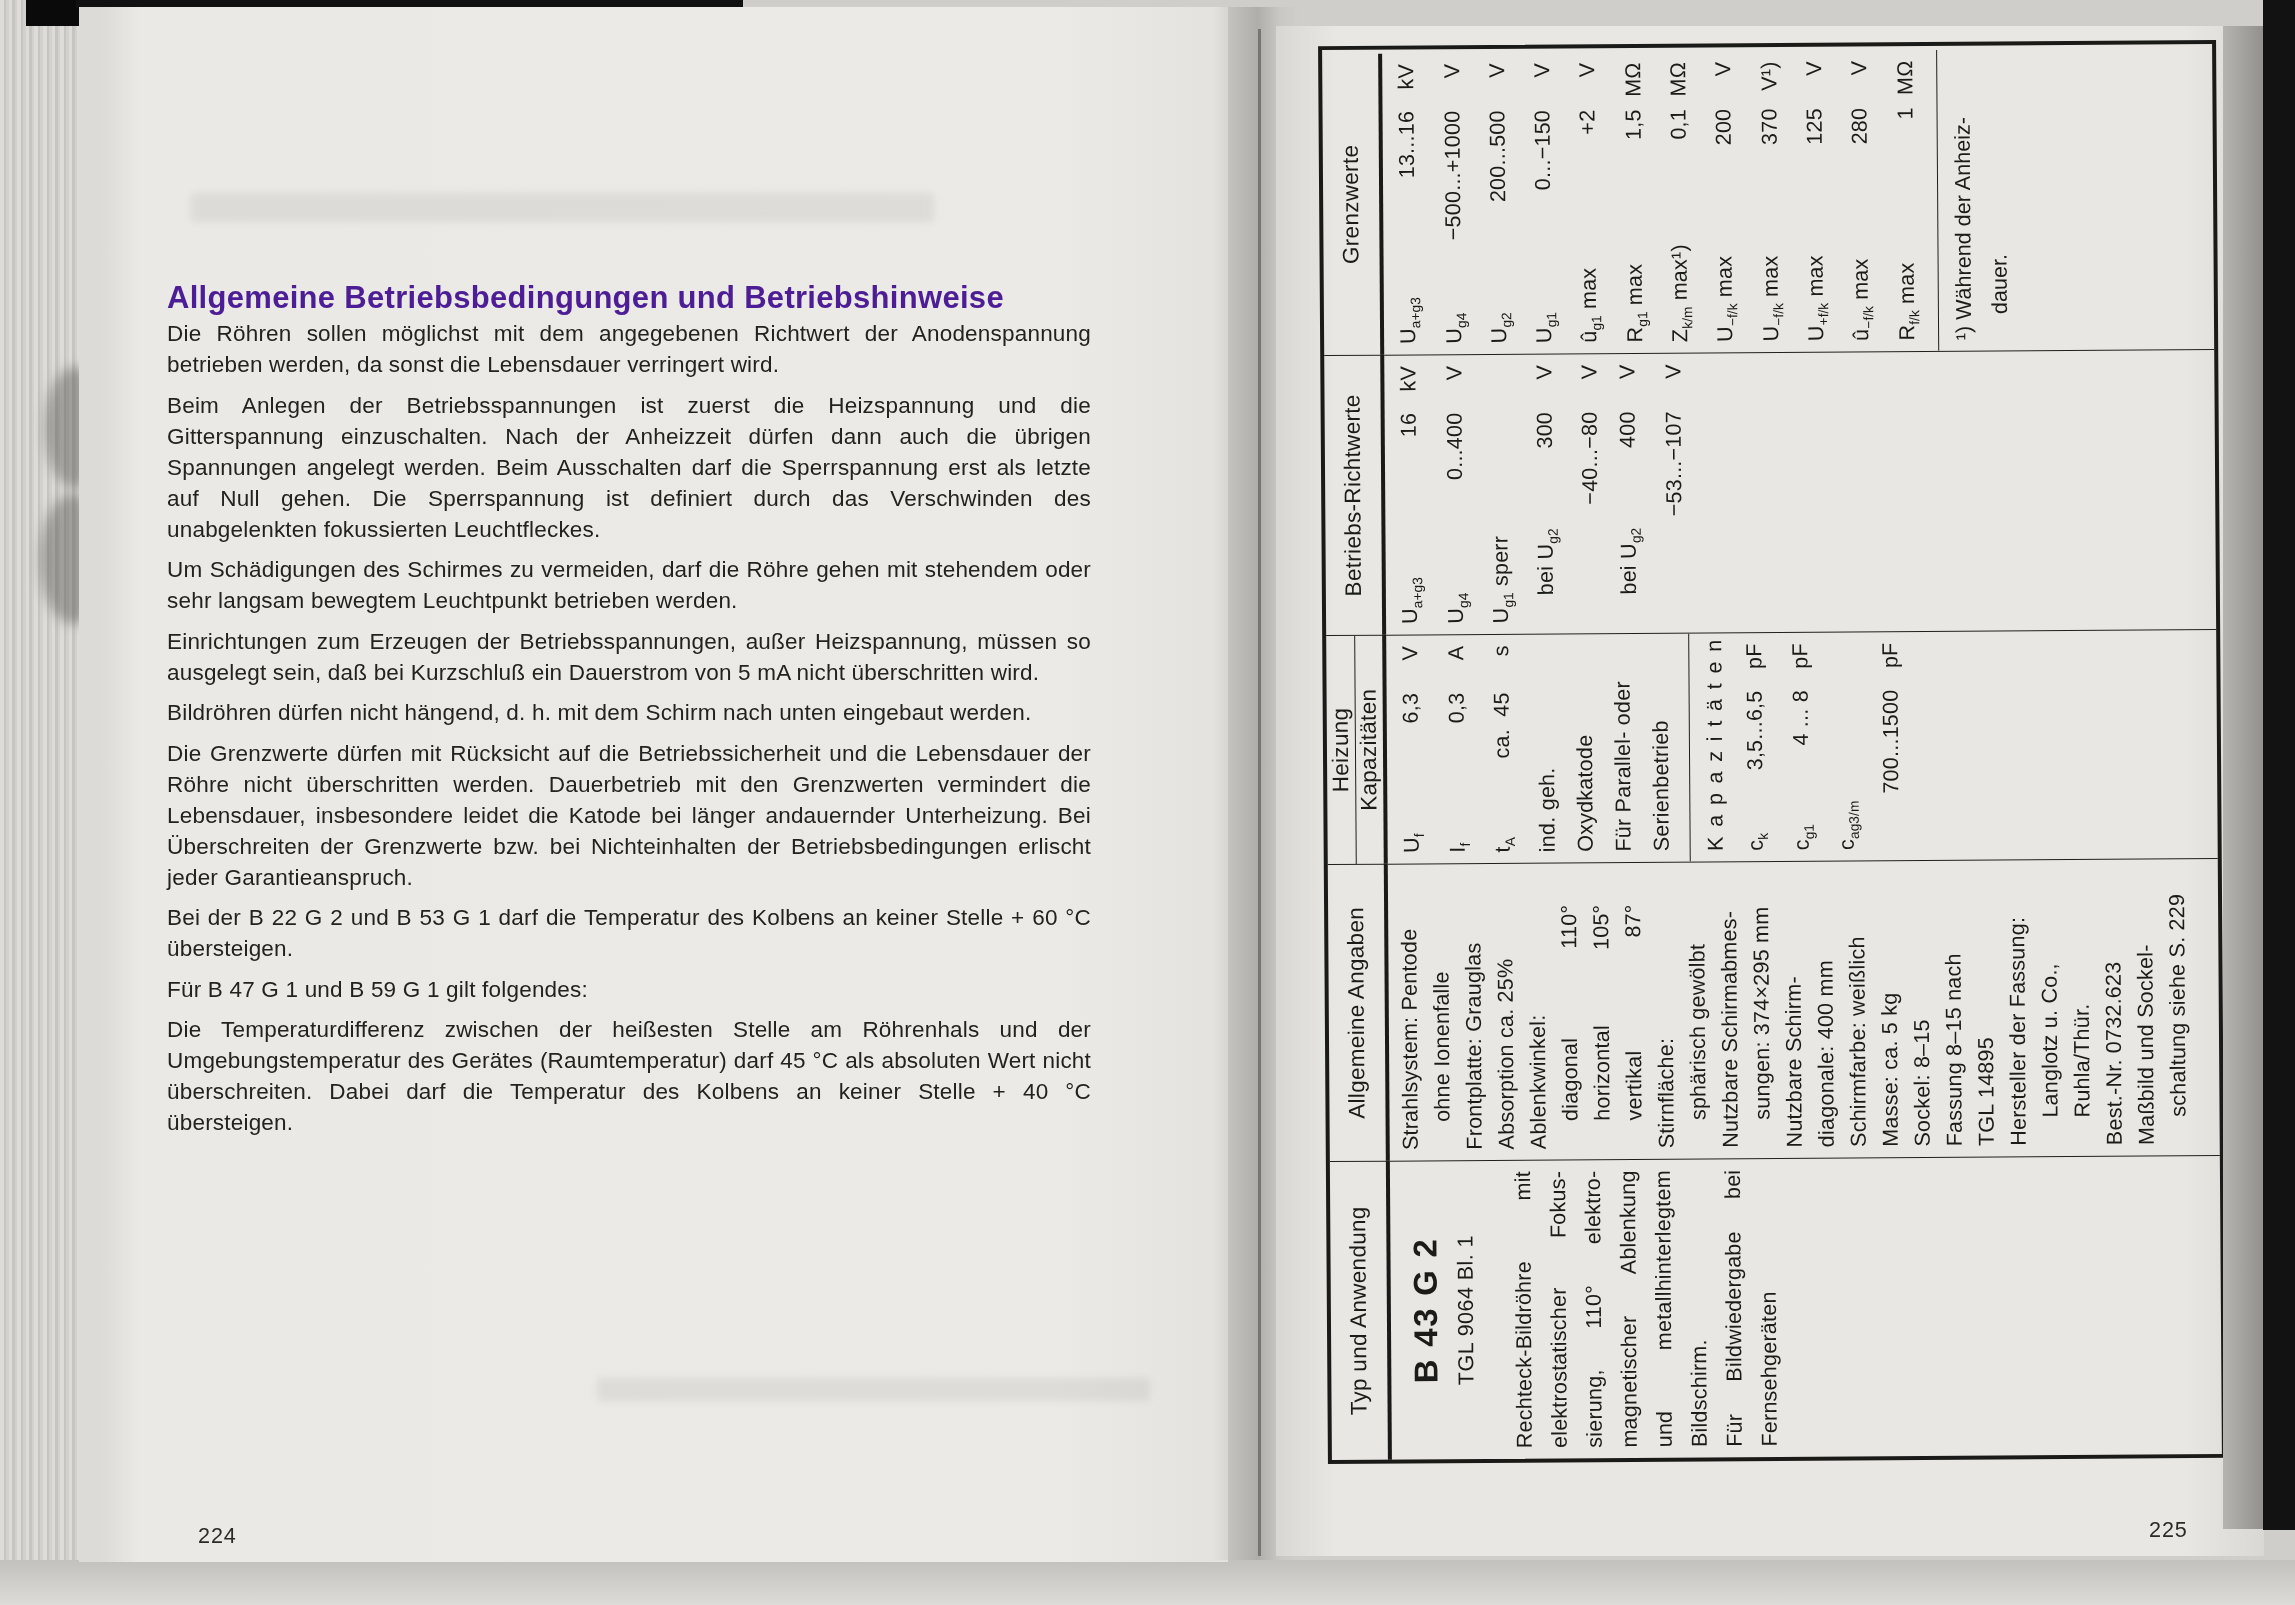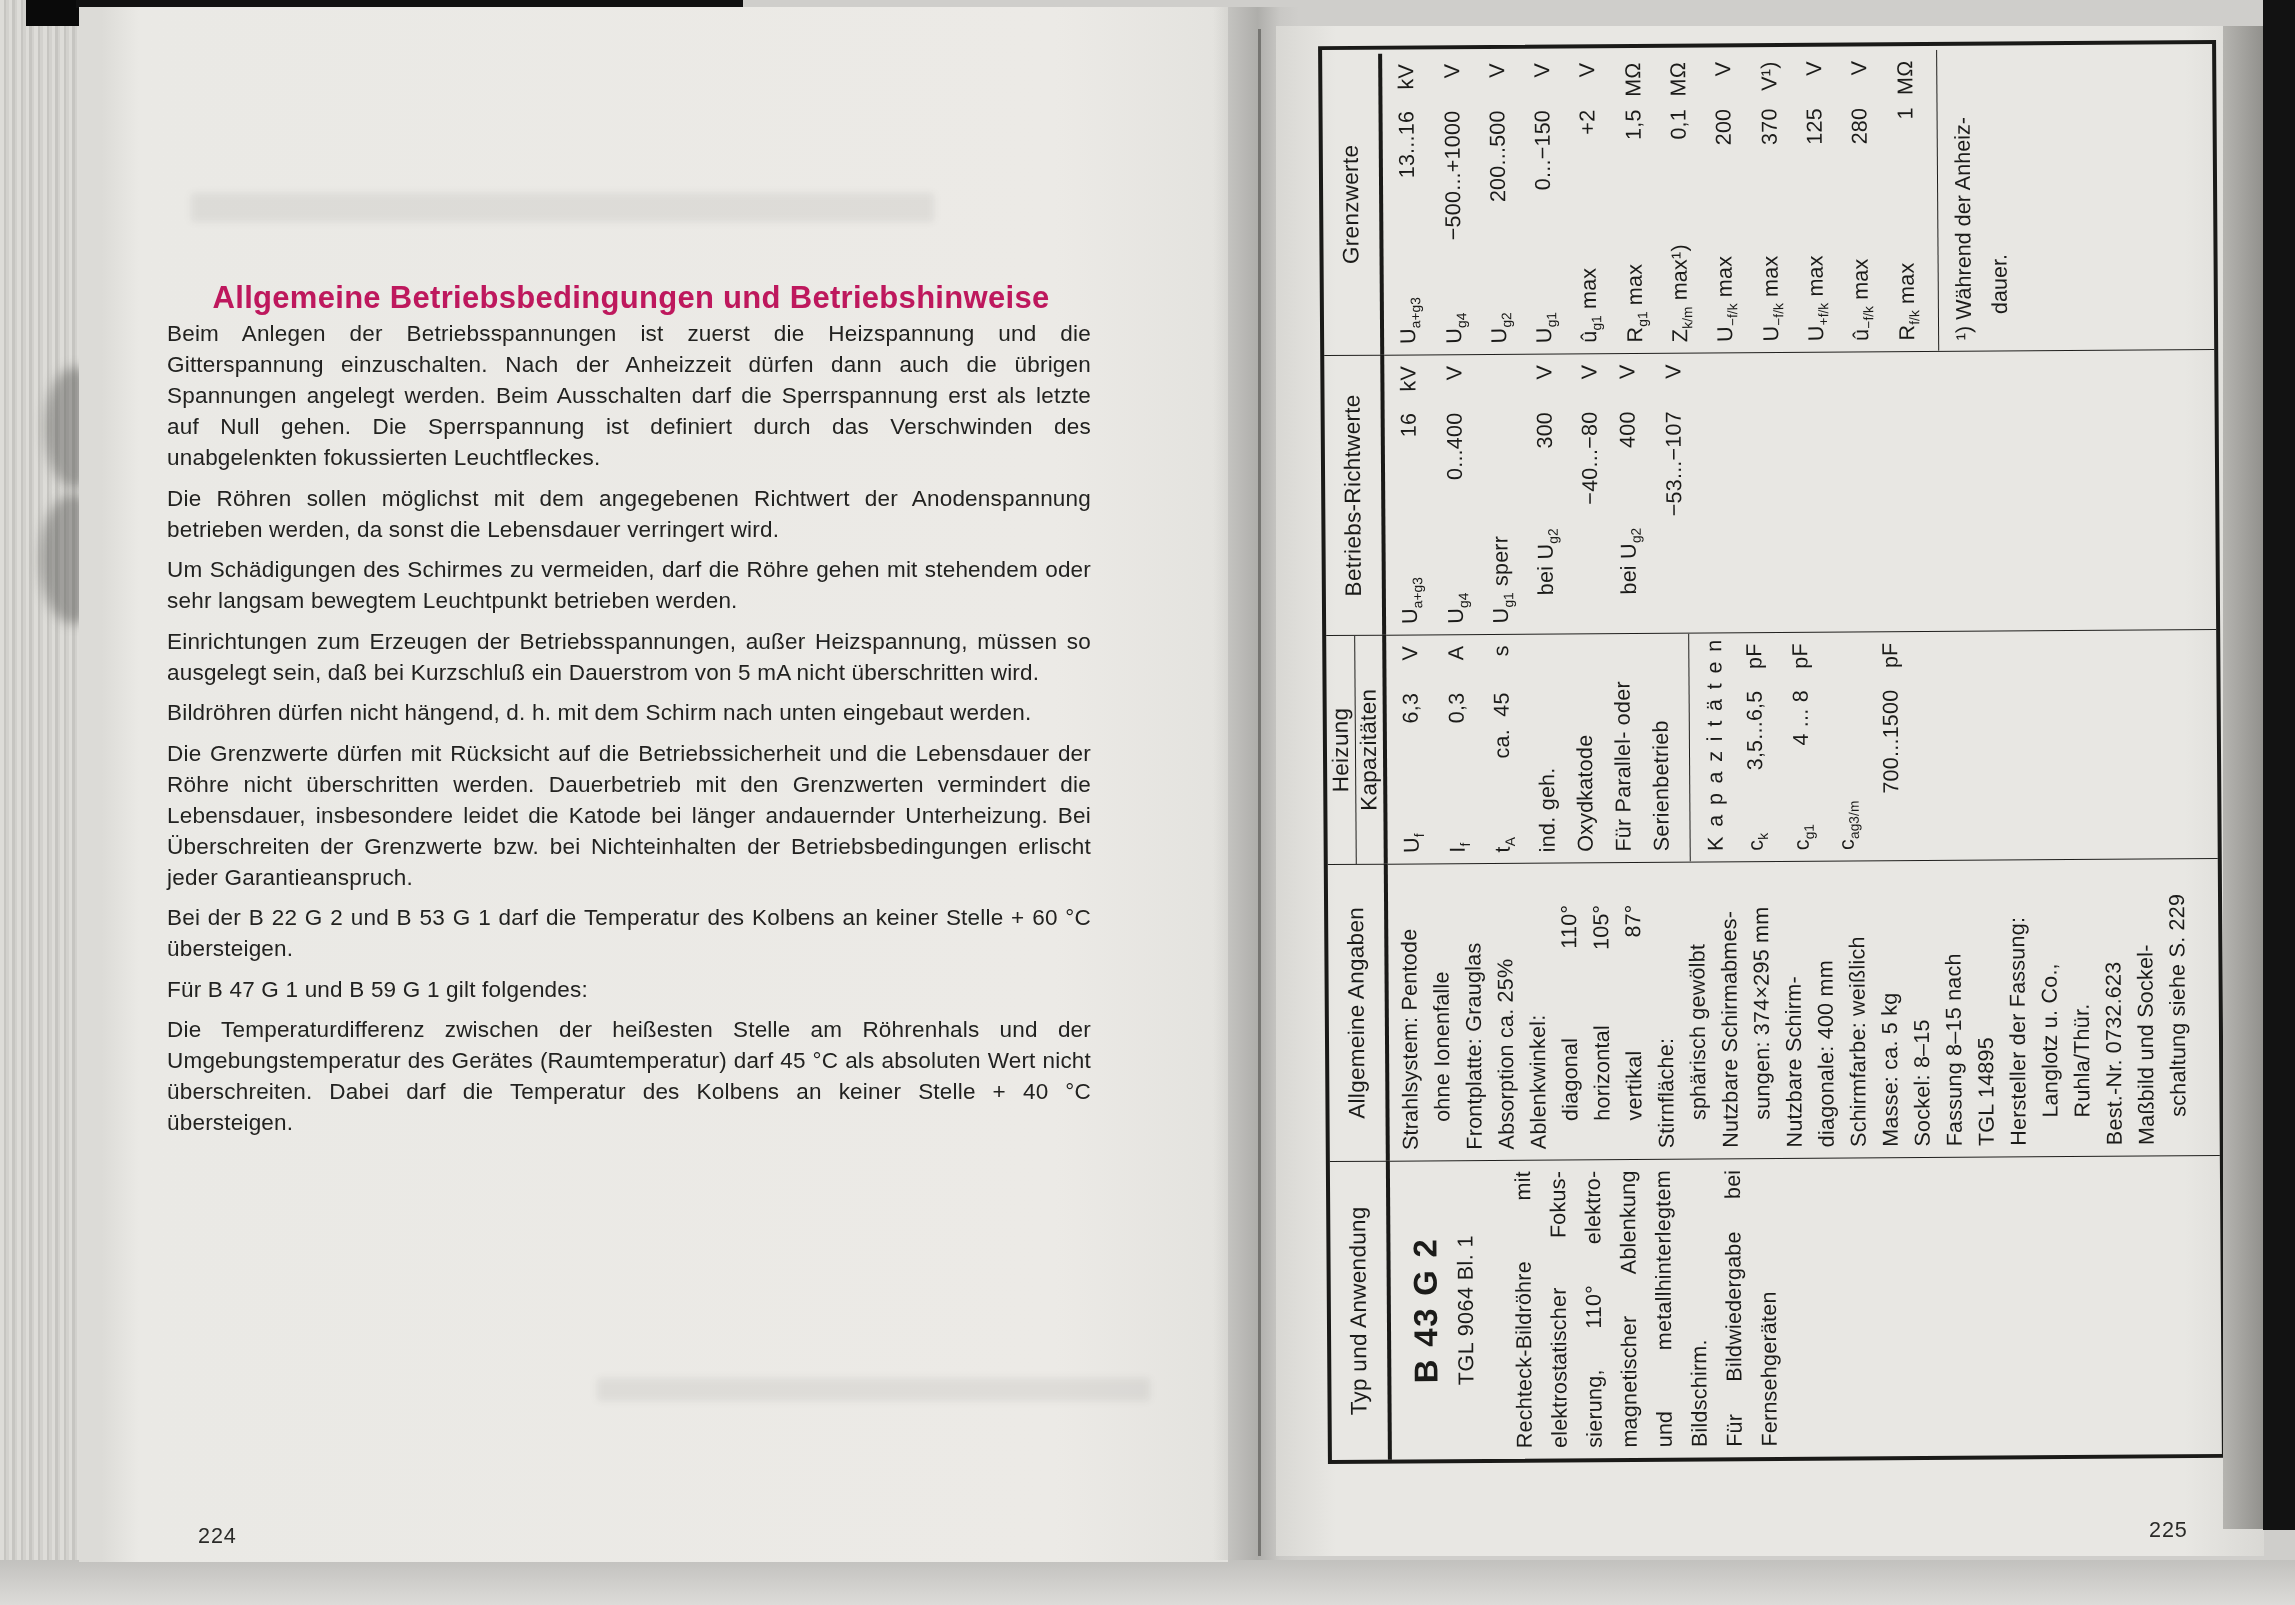--- a/index.html
+++ b/index.html
@@ -27,21 +27,21 @@
   .page-left{left:79px;top:7px;width:1149px;height:1555px;
     background:linear-gradient(90deg,#dcdbd7 0 22.5px,#eae9e5 60px,#eceae6 85%,#e3e2de);}
   .page-right{left:1276px;top:26px;width:988px;height:1530px;
     background:linear-gradient(90deg,#d8d7d3,#e8e7e3 60px,#e8e7e3 92%,#d9d8d4);}
   .gutter{position:absolute;left:1213px;top:7px;width:86px;height:1553px;
     background:linear-gradient(90deg,rgba(90,90,86,0) 0,rgba(90,90,86,.28) 52%,rgba(90,90,86,.05) 78%,rgba(90,90,86,0));}
   .crease{position:absolute;left:1258px;top:29px;width:2.6px;height:1527px;background:rgba(70,70,66,.55);}
   .ghost{position:absolute;filter:blur(3.5px);background:rgba(40,40,38,.07);border-radius:3.5px;}
   
   .lp-title{position:absolute;left:167px;top:259px;width:928px;
-    font-size:31px;font-weight:bold;letter-spacing:0.3px;color:#be185d;text-align:center;}
+    font-size:31px;font-weight:bold;letter-spacing:0.3px;color:#4c1d95;}
   .lp-body{position:absolute;left:167px;top:318px;width:924px;
     font-size:22.5px;line-height:31px;text-align:justify;letter-spacing:0.2px;color:#222220;}
   .lp-body p{margin:0 0 9.5px 0;}
   .pagenum{position:absolute;font-size:21.6px;letter-spacing:0.9px;color:#2a2a28;margin-left:21px;}
   .pn-left{left:177px;top:1523px;}
   .pn-right{left:2128px;top:1517px;}
   
   .tbl-pos{position:absolute;left:1323px;top:43px;width:898px;height:1418px;transform:rotate(-0.4deg);}
   .tbl{width:1418px;height:898px;transform-origin:0 0;transform:translateY(1418px) rotate(-90deg);
     border:4.3px solid #1a1a18;box-sizing:border-box;
@@ -82,22 +82,22 @@
 <div class="bottom-strip"></div>
 <div class="black-top-a"></div>
 <div class="black-top-b"></div>
 
 <div class="page page-left">
   <div class="ghost" style="position:absolute;left:112px;top:186px;width:743px;height:29px;"></div>
   <div class="ghost" style="position:absolute;left:518px;top:1371px;width:553px;height:22.5px;"></div>
 </div>
 <h1 class="lp-title">Allgemeine Betriebsbedingungen und Betriebshinweise</h1>
 <div class="lp-body" id="lp-body">
+    <p>Die Röhren sollen möglichst mit dem angegebenen Richtwert der Anodenspannung betrieben werden, da sonst die Lebensdauer verringert wird.</p>
     <p>Beim Anlegen der Betriebsspannungen ist zuerst die Heizspannung und die Gitterspannung einzuschalten. Nach der Anheizzeit dürfen dann auch die übrigen Spannungen angelegt werden. Beim Ausschalten darf die Sperrspannung erst als letzte auf Null gehen. Die Sperrspannung ist definiert durch das Verschwinden des unabgelenkten fokussierten Leuchtfleckes.</p>
-    <p>Die Röhren sollen möglichst mit dem angegebenen Richtwert der Anodenspannung betrieben werden, da sonst die Lebensdauer verringert wird.</p>
     <p>Um Schädigungen des Schirmes zu vermeiden, darf die Röhre gehen mit stehendem oder sehr langsam bewegtem Leuchtpunkt betrieben werden.</p>
     <p>Einrichtungen zum Erzeugen der Betriebsspannungen, außer Heizspannung, müssen so ausgelegt sein, daß bei Kurzschluß ein Dauerstrom von 5 mA nicht überschritten wird.</p>
     <p>Bildröhren dürfen nicht hängend, d. h. mit dem Schirm nach unten eingebaut werden.</p>
     <p>Die Grenzwerte dürfen mit Rücksicht auf die Betriebssicherheit und die Lebensdauer der Röhre nicht überschritten werden. Dauerbetrieb mit den Grenzwerten vermindert die Lebensdauer, insbesondere leidet die Katode bei länger andauernder Unterheizung. Bei Überschreiten der Grenzwerte bzw. bei Nichteinhalten der Betriebsbedingungen erlischt jeder Garantieanspruch.</p>
     <p>Bei der B 22 G 2 und B 53 G 1 darf die Temperatur des Kolbens an keiner Stelle + 60 °C übersteigen.</p>
     <p>Für B 47 G 1 und B 59 G 1 gilt folgendes:</p>
     <p>Die Temperaturdifferenz zwischen der heißesten Stelle am Röhrenhals und der Umgebungstemperatur des Gerätes (Raumtemperatur) darf 45 °C als absoluten Wert nicht überschreiten. Dabei darf die Temperatur des Kolbens an keiner Stelle + 40 °C übersteigen.</p>
   </div>
 <div class="pagenum pn-left">224</div>
 

